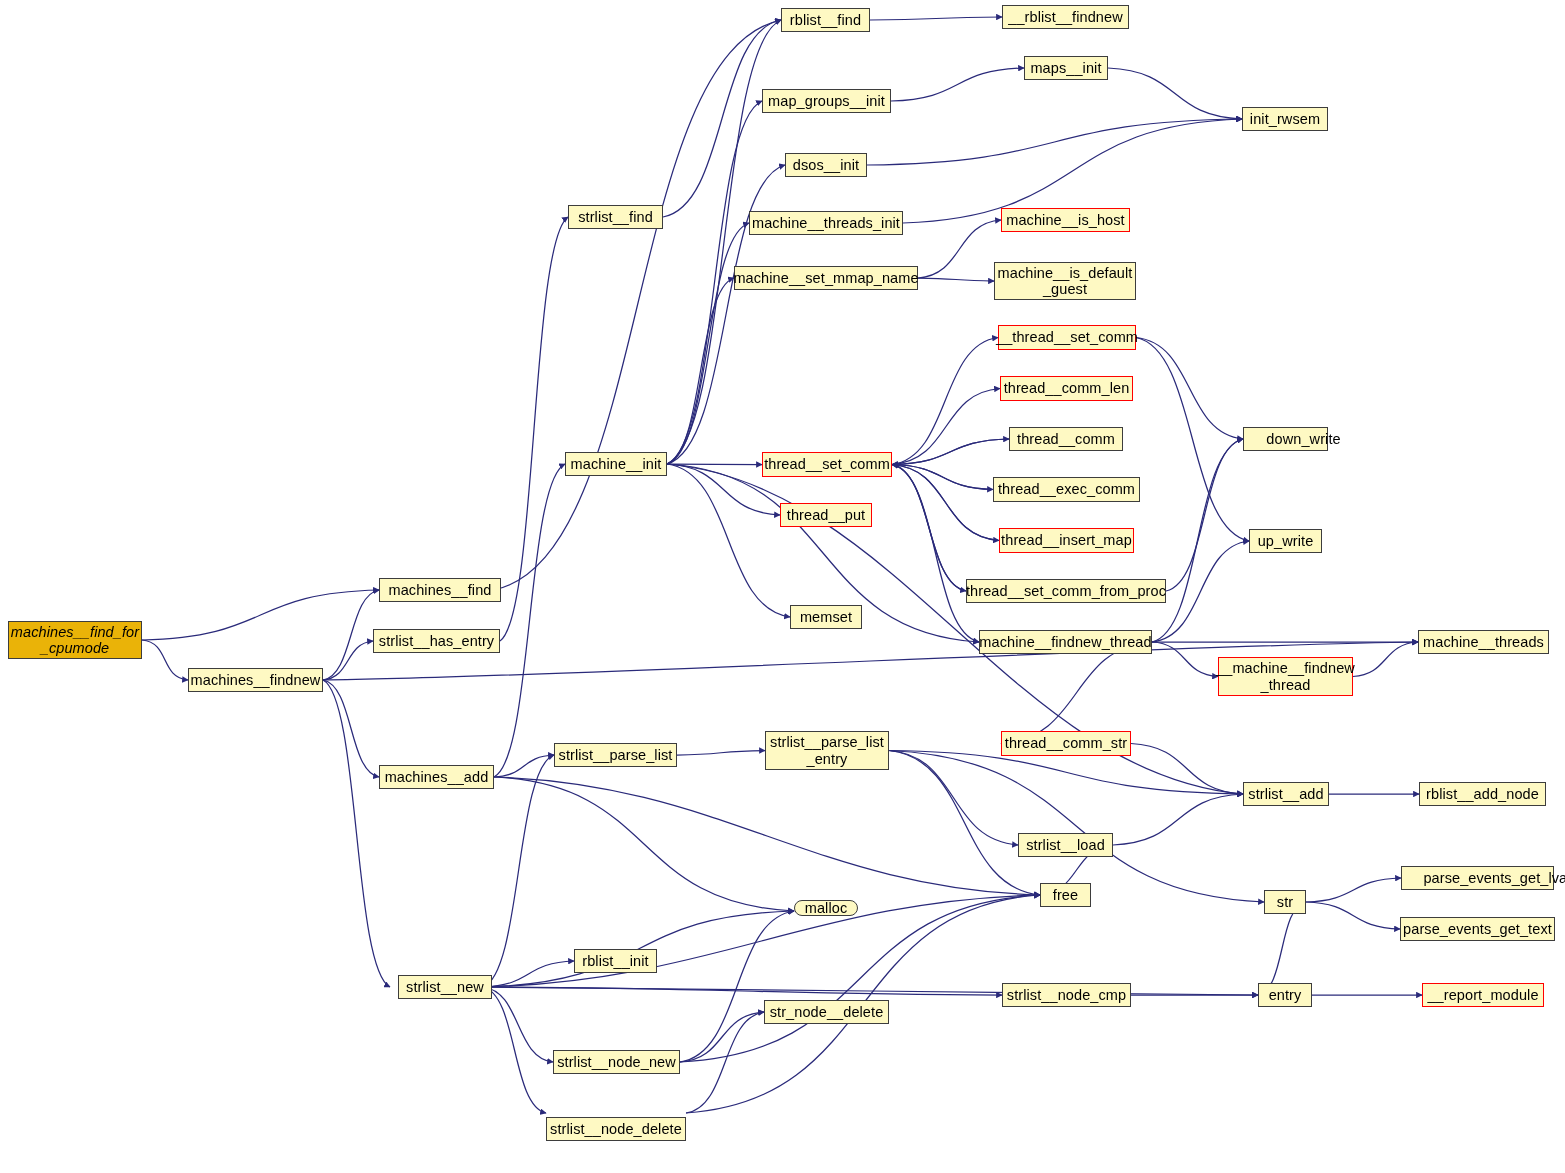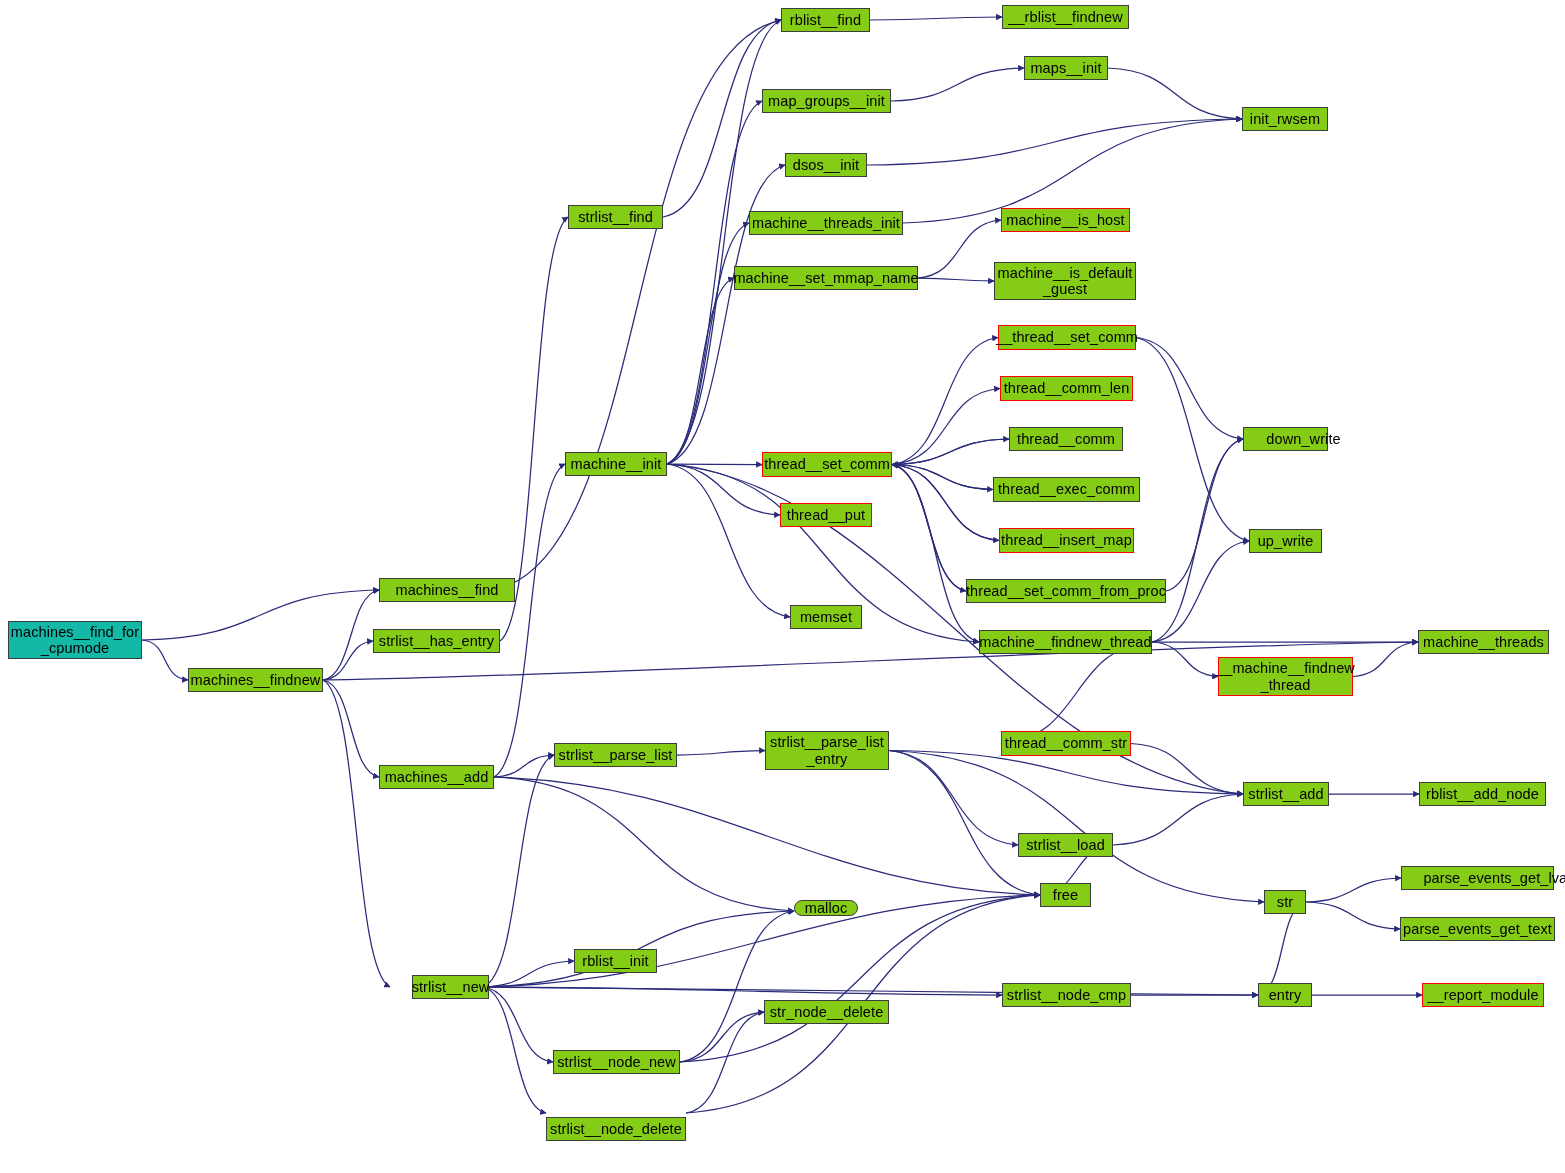--- a/index.html
+++ b/index.html
@@ -23,34 +23,35 @@
     pointer-events: none;
   }
   .gnode {
     position: absolute;
     box-sizing: border-box;
     display: flex;
     align-items: center;
     justify-content: center;
     text-align: center;
     border: 1px solid #3d3d3d;
-    background: #84cc16;
+    background: #fef9c3;
     color: #000000;
     font-size: 14.5px;
     line-height: 1.12;
     white-space: pre-line;
     letter-spacing: 0.1px;
     z-index: 5;
   }
   .gnode.red {
     border-color: #ff0000;
   }
   .gnode.highlight {
-    background: #14b8a6;
+    background: #eab308;
     border-color: #3d3d3d;
+    font-style: italic;
   }
 </style>
 </head>
 <body>
 
 <div id="graph-root">
   <svg id="edge-layer" viewBox="0 0 1565 1173" width="1565" height="1173" xmlns="http://www.w3.org/2000/svg">
     <defs>
       <marker id="arrow" viewBox="0 0 10 10" refX="9" refY="5" markerWidth="5.2" markerHeight="5.2" orient="auto-start-reverse">
         <path d="M 0 0 L 10 5 L 0 10 z" fill="#2a2a7a"></path>
@@ -134,24 +135,24 @@
         <path d="M 680 1062 C 878 1051.98, 842 905.02, 1040 895" marker-end="url(#arrow)"></path>
         <path d="M 680 1062 C 726.2 1059, 717.8 1015, 764 1012" marker-end="url(#arrow)"></path>
         <path d="M 686 1113 C 728.9 1106.94, 721.1 1018.06, 764 1012" marker-end="url(#arrow)"></path>
         <path d="M 686 1113 C 880.7 1099.92, 845.3 908.08, 1040 895" marker-end="url(#arrow)"></path>
       </g>
   </svg>
   <div id="nodes-layer">
       <div class="gnode highlight" style="left: 8px; top: 621px; width: 134px; height: 38px;">machines__find_for
 _cpumode</div>
       <div class="gnode" style="left: 188px; top: 668px; width: 135px; height: 24px;">machines__findnew</div>
-      <div class="gnode" style="left: 379px; top: 578px; width: 136px; height: 24px;">machines__find</div>
+      <div class="gnode" style="left: 379px; top: 578px; width: 122px; height: 24px;">machines__find</div>
       <div class="gnode" style="left: 373px; top: 629px; width: 127px; height: 24px;">strlist__has_entry</div>
       <div class="gnode" style="left: 379px; top: 765px; width: 115px; height: 24px;">machines__add</div>
-      <div class="gnode" style="left: 412px; top: 975px; width: 77px; height: 24px;">strlist__new</div>
+      <div class="gnode" style="left: 398px; top: 975px; width: 94px; height: 24px;">strlist__new</div>
       <div class="gnode" style="left: 568px; top: 205px; width: 95px; height: 24px;">strlist__find</div>
       <div class="gnode" style="left: 565px; top: 452px; width: 102px; height: 24px;">machine__init</div>
       <div class="gnode" style="left: 781px; top: 8px; width: 89px; height: 24px;">rblist__find</div>
       <div class="gnode" style="left: 762px; top: 89px; width: 129px; height: 24px;">map_groups__init</div>
       <div class="gnode" style="left: 785px; top: 153px; width: 82px; height: 24px;">dsos__init</div>
       <div class="gnode" style="left: 749px; top: 211px; width: 154px; height: 24px;">machine__threads_init</div>
       <div class="gnode" style="left: 734px; top: 266px; width: 184px; height: 24px;">machine__set_mmap_name</div>
       <div class="gnode" style="left: 1002px; top: 5px; width: 127px; height: 24px;">__rblist__findnew</div>
       <div class="gnode" style="left: 1024px; top: 56px; width: 84px; height: 24px;">maps__init</div>
       <div class="gnode" style="left: 1242px; top: 107px; width: 86px; height: 24px;">init_rwsem</div>

